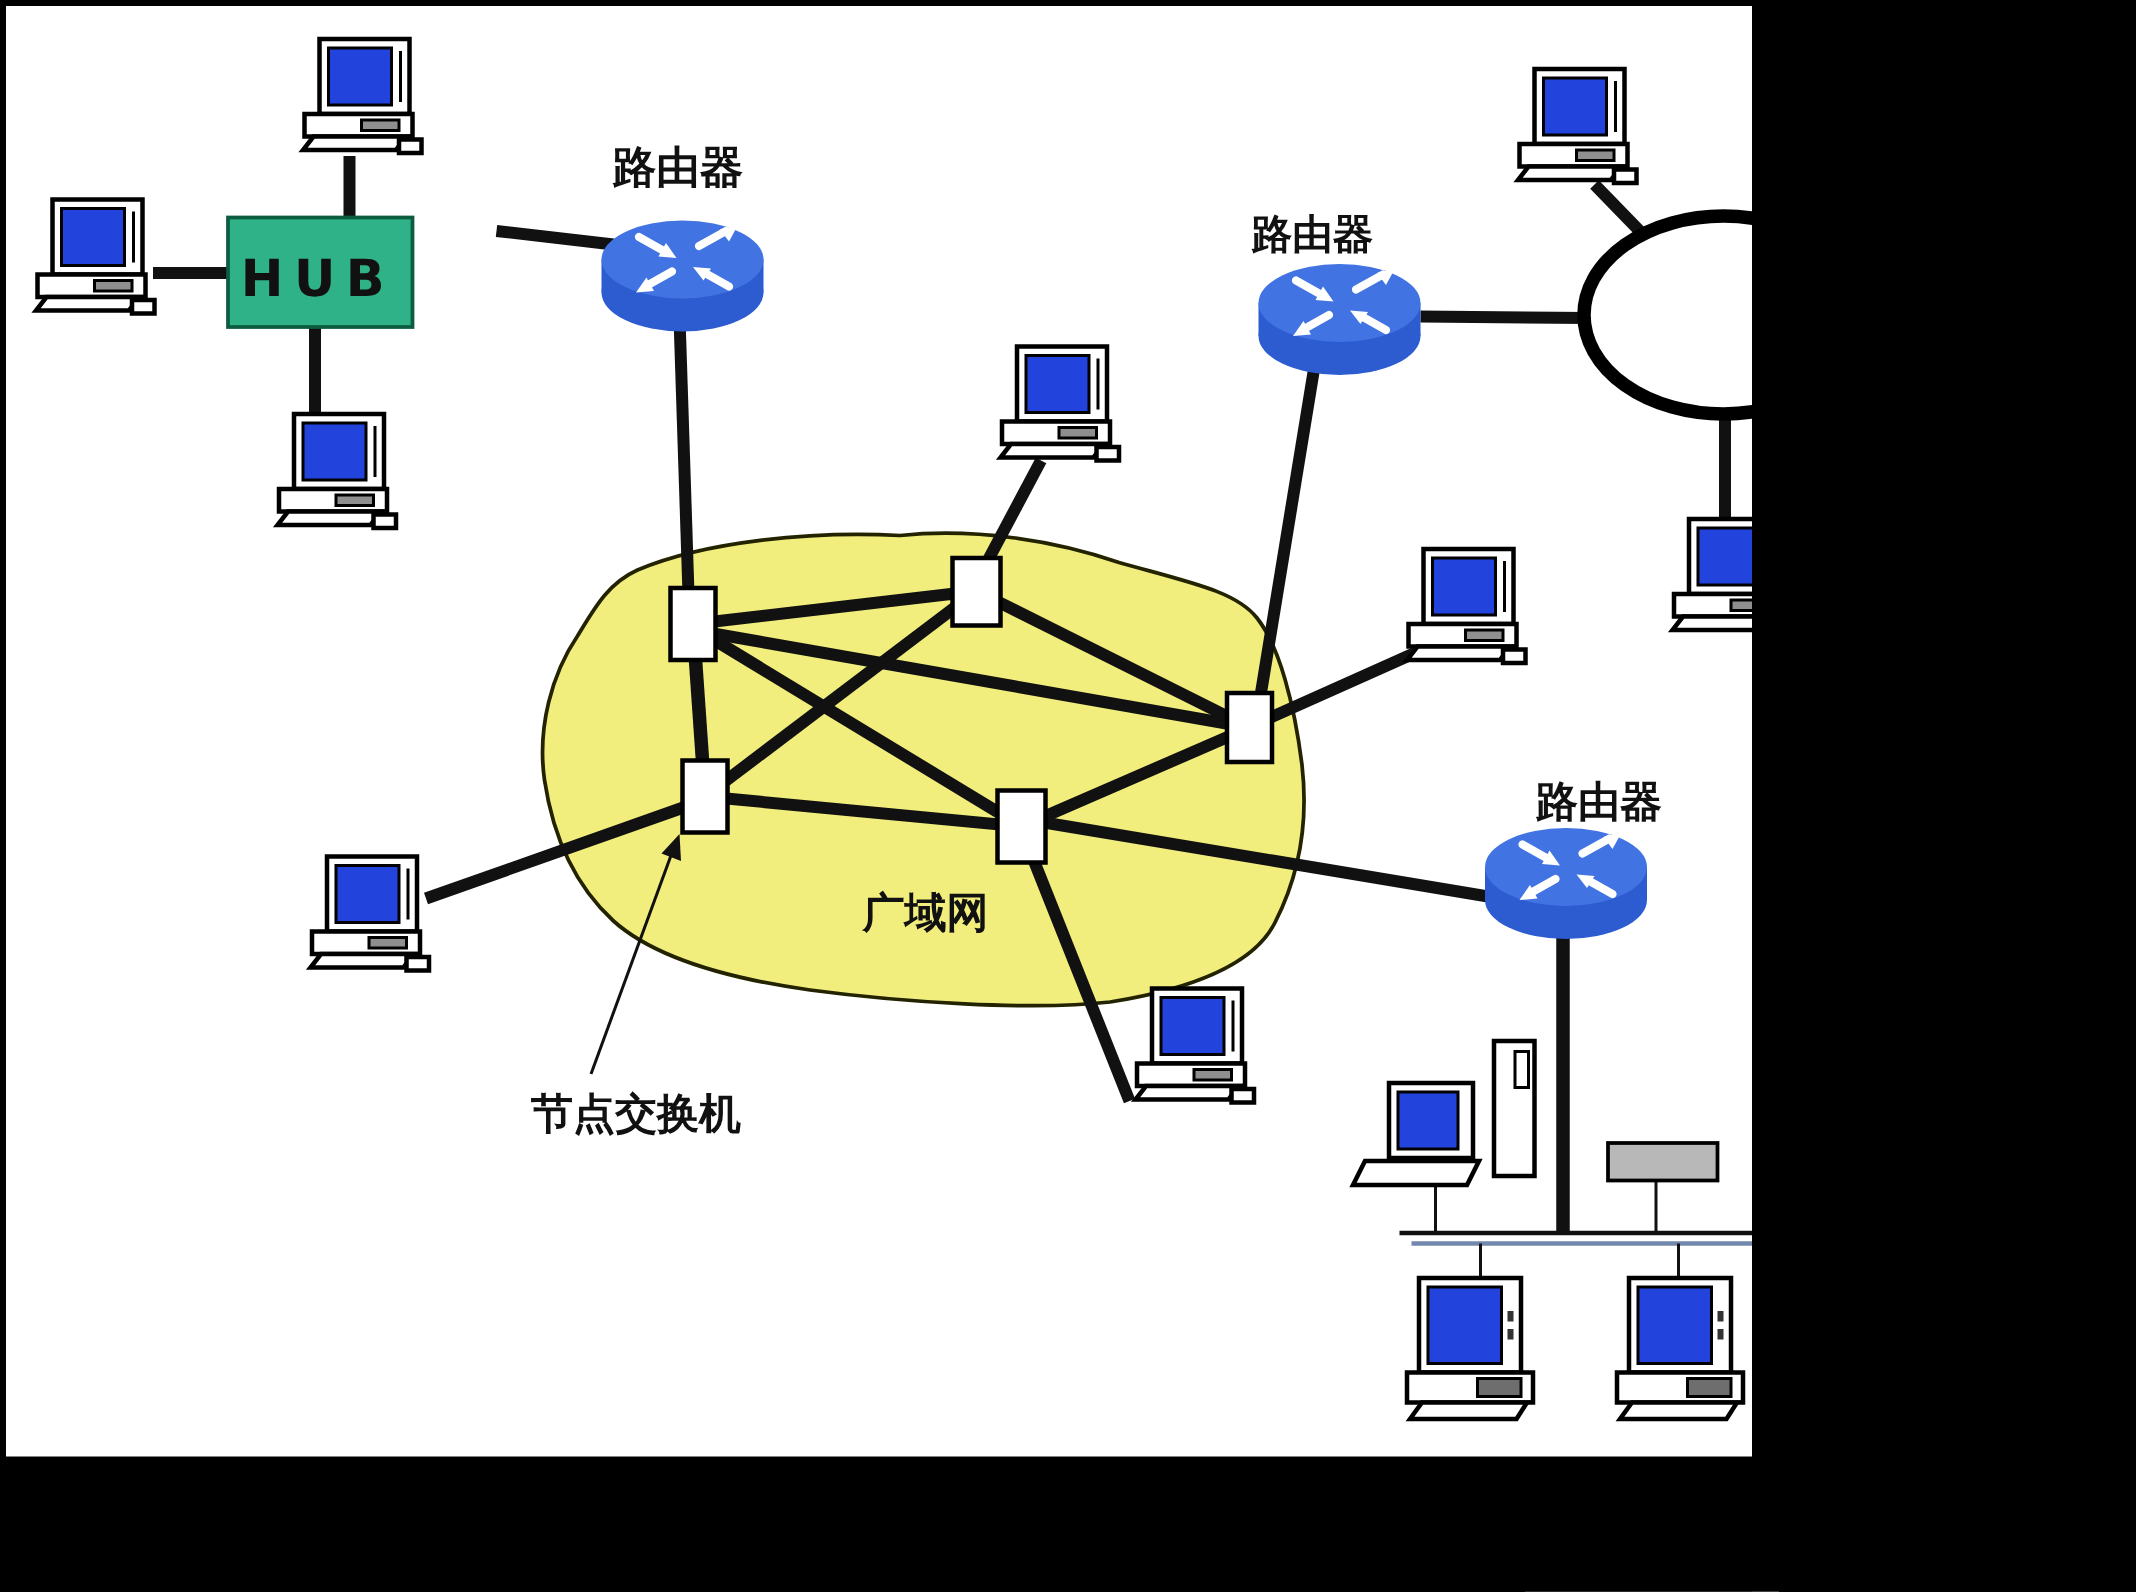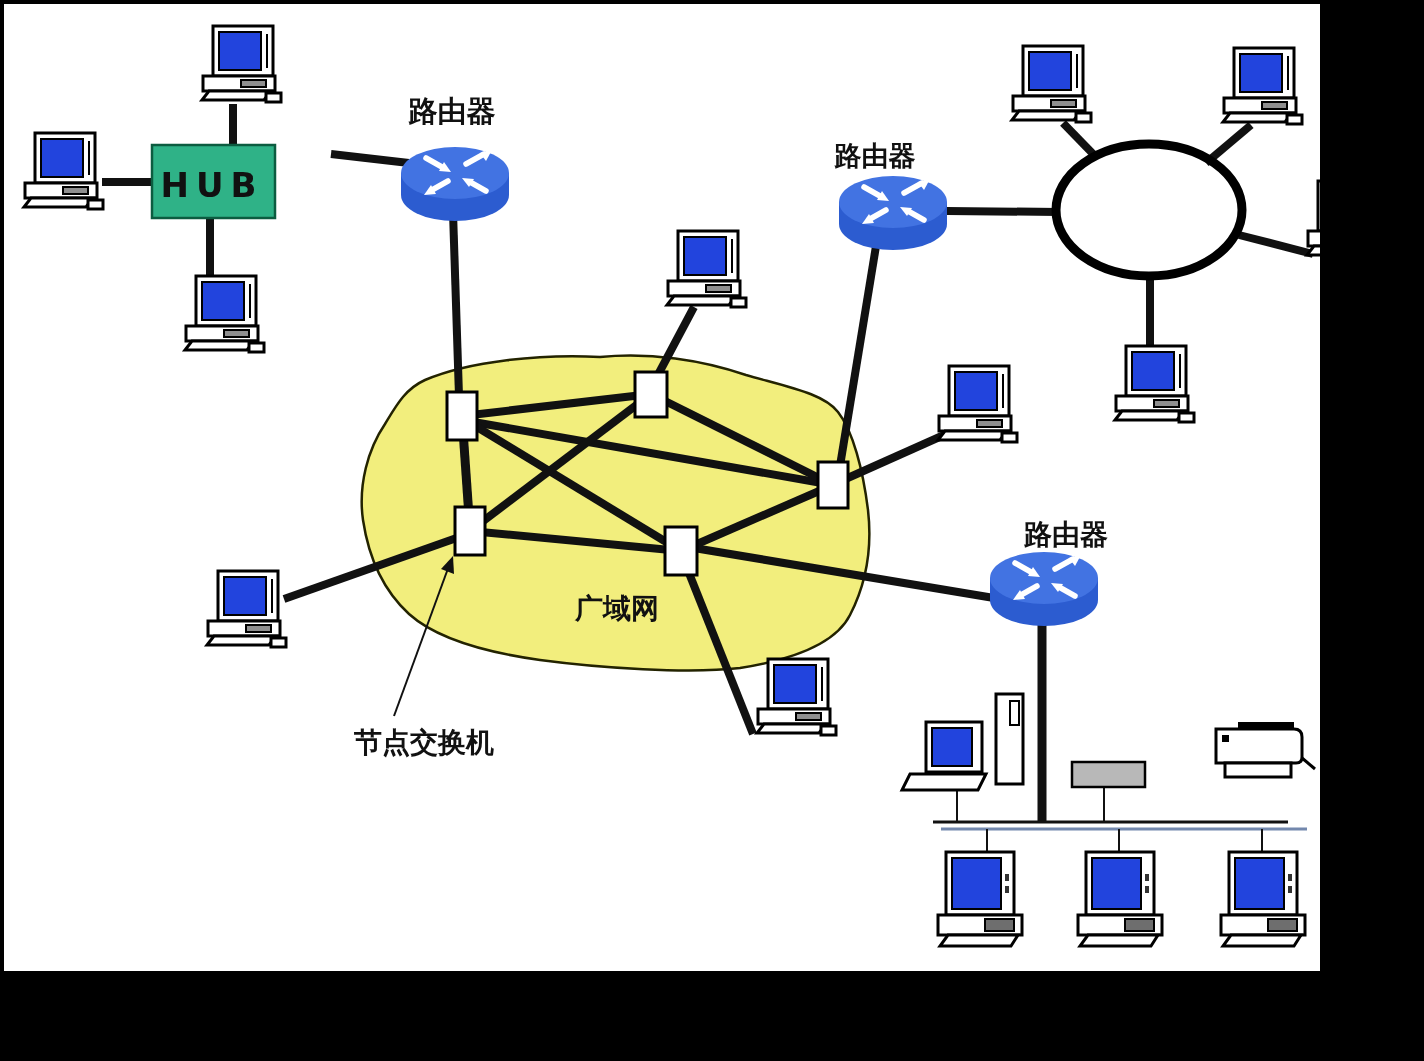--- a/index.html
+++ b/index.html
@@ -1,16 +1,16 @@
 <!DOCTYPE html>
 <html><head>
 <meta charset="utf-8">
 <style>
   html,body{margin:0;padding:0;background:#000;}
-  .stage{position:relative;width:1320px;height:1061px;background:#000;overflow:hidden;
+  .stage{position:relative;width:1168px;height:1061px;background:#000;overflow:hidden;
          font-family:"DejaVu Sans",sans-serif;}
   svg{position:absolute;left:0;top:0;}
   .cloud{fill:var(--cloud_fill);stroke:var(--cloud_stroke);stroke-width:2.5;}
   .lbl{font-family:"DejaVu Sans",sans-serif;font-weight:700;fill:#111;text-anchor:middle;}
   .switch{fill:#ffffff;stroke:#000;stroke-width:3;}
   .hubrect{fill:var(--hub_fill);stroke:#0c5c40;stroke-width:2.5;}
   .ring{fill:none;stroke:#000;stroke-width:9;}
   .graybox{fill:var(--graybox_fill);stroke:#000;stroke-width:2.5;}
 </style>
 </head>

